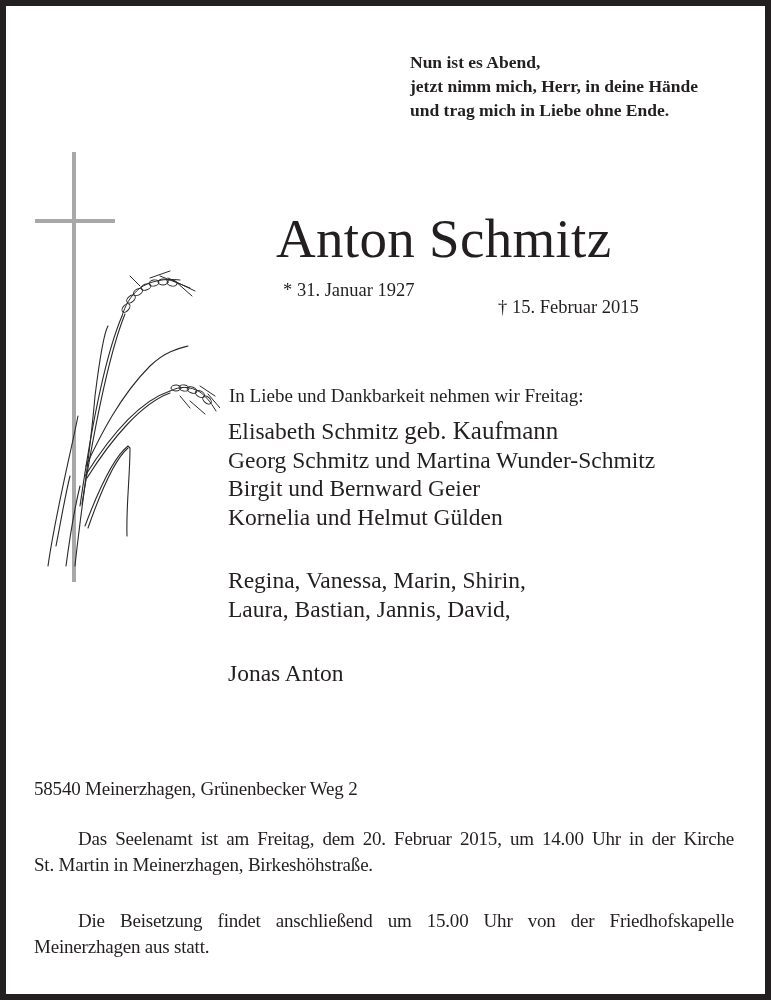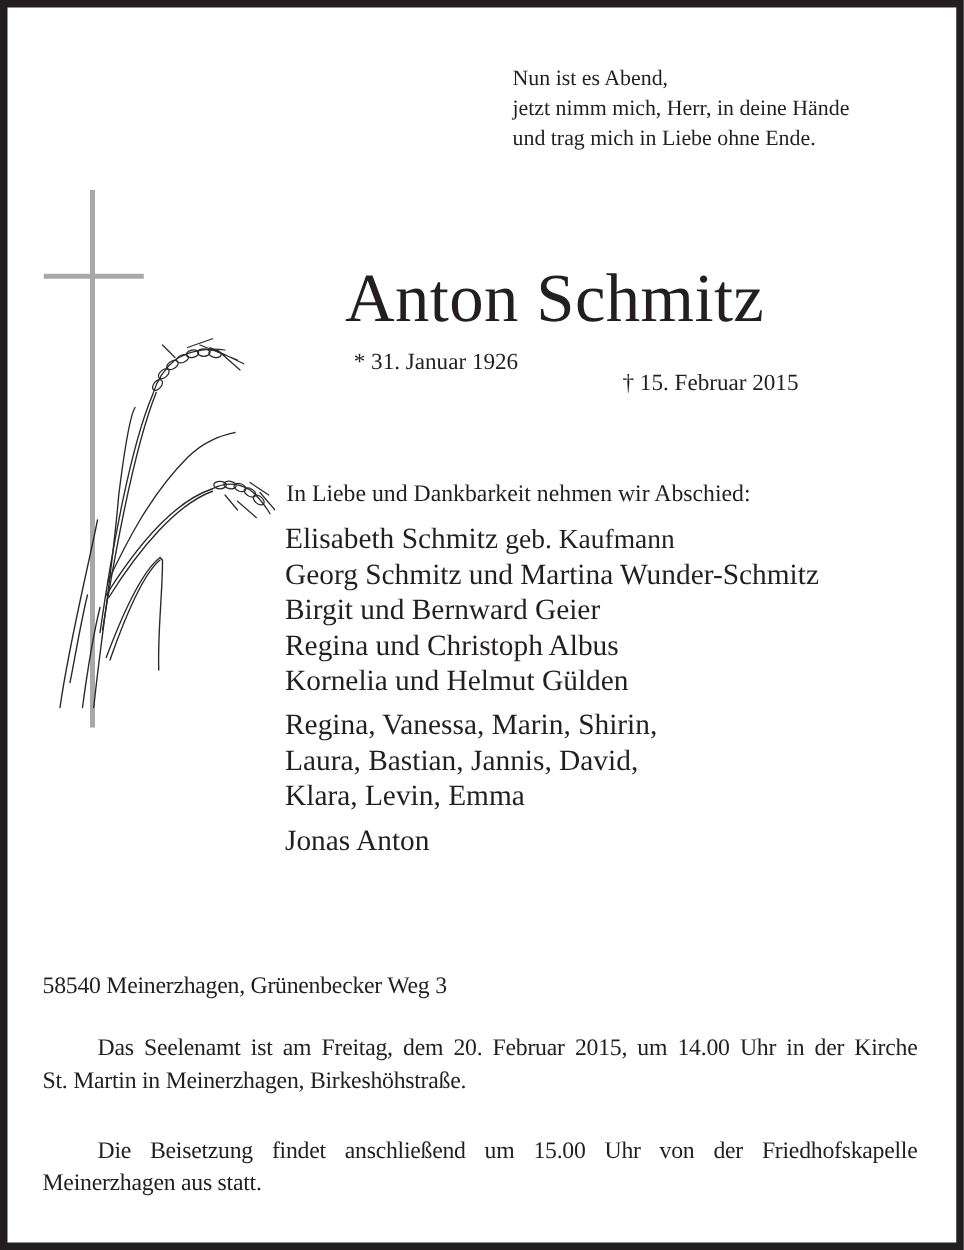--- a/index.html
+++ b/index.html
@@ -1,28 +1,28 @@
 <!DOCTYPE html>
 <html><head>
 <meta charset="utf-8">
 <style>
   html, body { margin:0; padding:0; }
   body { width:771px; height:1000px; background:#231f20; position:relative; overflow:hidden;
          font-family:"Liberation Serif", "DejaVu Serif", serif; color:#231f20; }
   .page { position:absolute; left:6px; top:6px; width:759px; height:988px; background:#fff; }
   .abs { position:absolute; white-space:nowrap; }
   .verse { left:404px; top:44px; font-size:17.5px; line-height:24px; }
-  .verse div { white-space:nowrap; }
+  .verse div { white-space:nowrap;font-weight:bold; }
   .name { left:270px; top:198px; font-size:55px; line-height:70px; letter-spacing:0.3px; }
   .birth { left:277px; top:272px; font-size:18.5px; line-height:24px; }
   .death { left:492px; top:272px; font-size:18.5px; line-height:24px;margin-top:17px; }
   .intro { left:223px; top:378px; font-size:19px; line-height:24px; }
   .fam { left:222px; font-size:23.5px; line-height:28.5px; }
   .fam div { white-space:nowrap; }
-  .small { font-size:22px; }
+  .small { font-size:25px; }
   .g1 { top:411px; }
   .g2 { top:560px; }
   .g3 { top:653px; }
   .bottom { left:28px; width:700px; font-size:19px; line-height:26px; letter-spacing:-0.2px; }
   .addr { top:770px; }
   .mass { top:820px; text-align:justify; }
   .burial { top:902px; text-align:justify; text-align-last:left; }
   .justify-line { text-align:justify; text-align-last:justify;margin-left:44px; }
   .cross-v { position:absolute; left:66px; top:146px; width:4px; height:430px; background:#a8a8a8; }
   .cross-h { position:absolute; left:29px; top:213px; width:80px; height:4px; background:#a8a8a8; }
@@ -73,47 +73,45 @@
       <ellipse cx="146" cy="152" rx="5" ry="3" transform="rotate(0 146 152)"></ellipse>
       <ellipse cx="154" cy="152" rx="5" ry="3" transform="rotate(10 154 152)"></ellipse>
       <ellipse cx="162" cy="154" rx="5" ry="3" transform="rotate(20 162 154)"></ellipse>
       <ellipse cx="170" cy="158" rx="5" ry="3" transform="rotate(30 170 158)"></ellipse>
       <ellipse cx="177" cy="164" rx="5" ry="3" transform="rotate(40 177 164)"></ellipse>
       <path d="M170 150 L185 160 M178 158 L190 172 M160 165 L175 178 M150 160 L160 172"></path>
     </g>
   </svg>
 
   <div class="abs name">Anton Schmitz</div>
-  <div class="abs birth">* 31. Januar 1926</div>
+  <div class="abs birth">* 31. Januar 1927</div>
   <div class="abs death">† 15. Februar 2015</div>
 
-  <div class="abs intro">In Liebe und Dankbarkeit nehmen wir Abschied:</div>
+  <div class="abs intro">In Liebe und Dankbarkeit nehmen wir Freitag:</div>
 
   <div class="abs fam g1">
     <div>
       <span>Elisabeth Schmitz</span>
       <span class="small">geb. Kaufmann</span>
     </div>
     <div>Georg Schmitz und Martina Wunder-Schmitz</div>
     <div>Birgit und Bernward Geier</div>
-    <div>Regina und Christoph Albus</div>
     <div>Kornelia und Helmut Gülden</div>
   </div>
 
   <div class="abs fam g2">
     <div>Regina, Vanessa, Marin, Shirin,</div>
     <div>Laura, Bastian, Jannis, David,</div>
-    <div>Klara, Levin, Emma</div>
   </div>
 
   <div class="abs fam g3">
     <div>Jonas Anton</div>
   </div>
 
-  <div class="abs bottom addr">58540 Meinerzhagen, Grünenbecker Weg 3</div>
+  <div class="abs bottom addr">58540 Meinerzhagen, Grünenbecker Weg 2</div>
 
   <div class="abs bottom mass">
     <div class="justify-line">Das Seelenamt ist am Freitag, dem 20. Februar 2015, um 14.00 Uhr in der Kirche</div>
     <div>St. Martin in Meinerzhagen, Birkeshöhstraße.</div>
   </div>
 
   <div class="abs bottom burial">
     <div class="justify-line">Die Beisetzung findet anschließend um 15.00 Uhr von der Friedhofskapelle</div>
     <div>Meinerzhagen aus statt.</div>
   </div>

